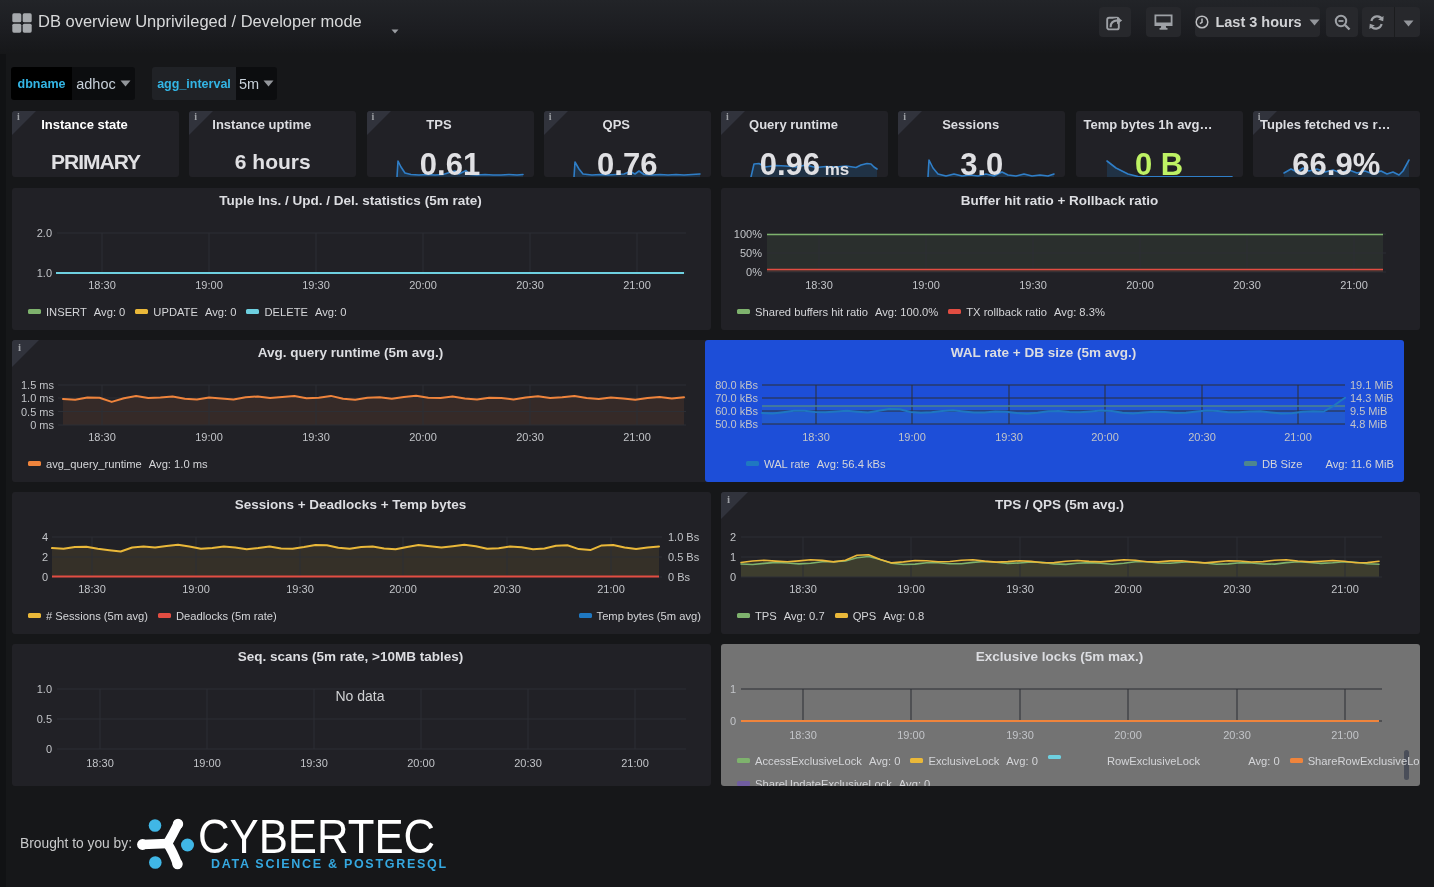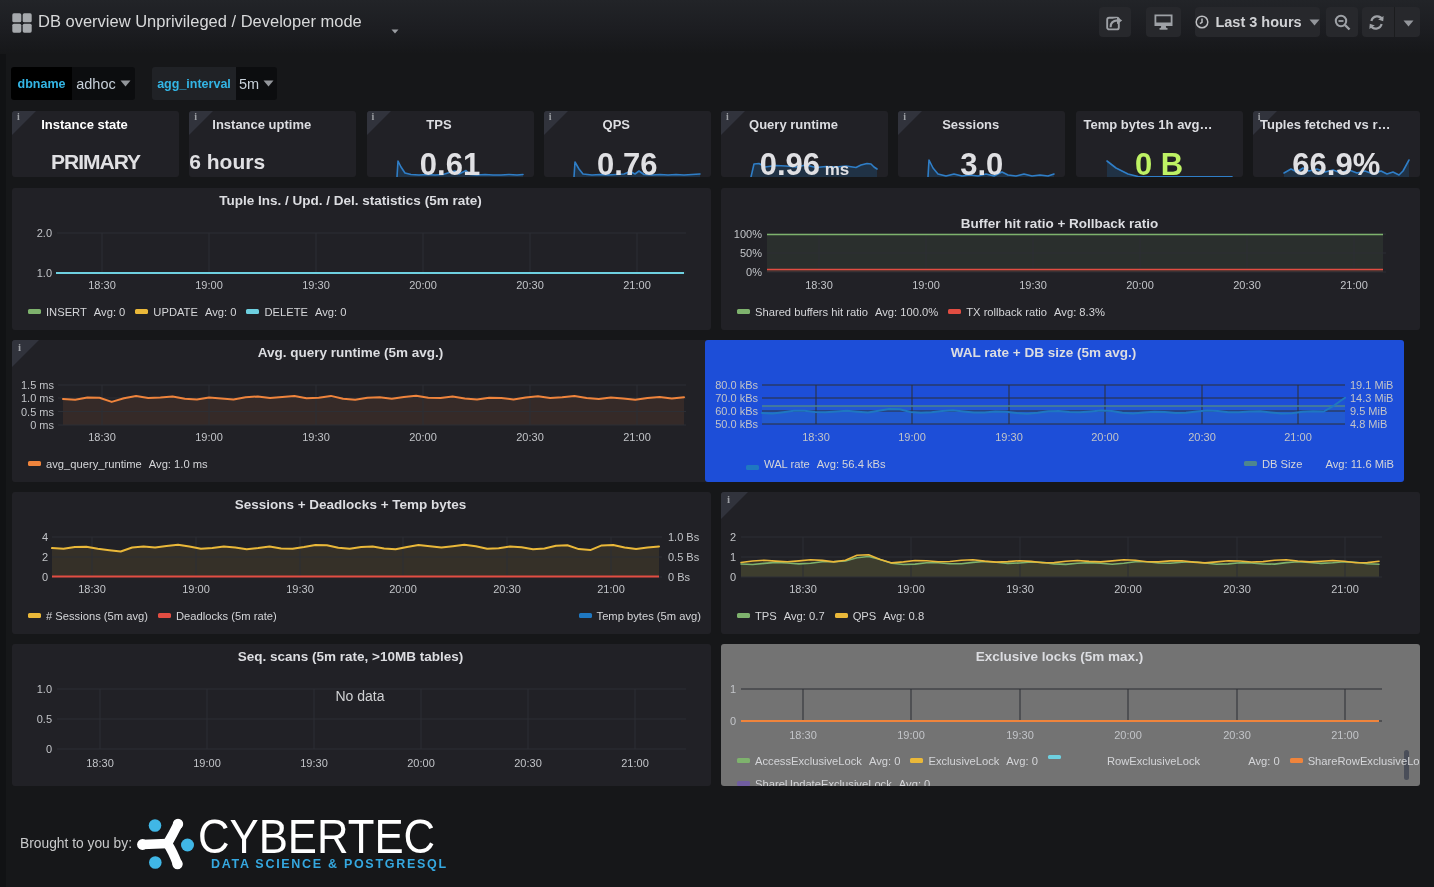--- a/index.html
+++ b/index.html
@@ -104,21 +104,21 @@
       <text x="625" y="101" font-size="11" fill="#c2c4c8" text-anchor="middle" font-weight="normal">21:00</text>
       <line x1="44" y1="85" x2="672" y2="85" stroke="#6ed0e0" stroke-width="2"></line>
     </svg>
     <div style="position:absolute;top:115px;left:16px;font-size:11.2px;color:#d4d5d8;display:flex;align-items:center;height:17px;">
       <span style="display:inline-flex;align-items:center;margin-right:10px;white-space:nowrap;"><span style="width:13px;height:4.5px;border-radius:1.5px;background:#7eb26d;margin-right:5px;"></span>INSERT<span style="margin-left:7px;">Avg: 0</span></span>
       <span style="display:inline-flex;align-items:center;margin-right:10px;white-space:nowrap;"><span style="width:13px;height:4.5px;border-radius:1.5px;background:#eab839;margin-right:5px;"></span>UPDATE<span style="margin-left:7px;">Avg: 0</span></span>
       <span style="display:inline-flex;align-items:center;margin-right:10px;white-space:nowrap;"><span style="width:13px;height:4.5px;border-radius:1.5px;background:#6ed0e0;margin-right:5px;"></span>DELETE<span style="margin-left:7px;">Avg: 0</span></span>
     </div>
   </div>
 <div style="position:absolute;left:721px;top:188px;width:699px;height:142px;background:#212126;border-radius:3px;overflow:hidden;">
-    <div style="position:absolute;top:5px;left:0;right:22px;text-align:center;font-size:13.5px;font-weight:700;color:#dcdde1;white-space:nowrap;overflow:hidden;margin-top:23px;">Buffer hit ratio + Rollback ratio</div>
+    <div style="position:absolute;top:5px;left:0;right:22px;text-align:center;font-size:13.5px;font-weight:700;color:#dcdde1;white-space:nowrap;overflow:hidden;">Buffer hit ratio + Rollback ratio</div>
     <svg width="699" height="142" viewBox="0 0 699 142" style="position:absolute;top:0;left:0;" font-family="'Liberation Sans',sans-serif">
       <polygon points="46.0,46.5 662.0,46.5 662.0,84.0 46.0,84.0" fill="rgba(126,178,109,0.10)" stroke="none"></polygon>
       <line x1="46" y1="46" x2="665" y2="46" stroke="#2d2f35" stroke-width="1"></line>
       <line x1="46" y1="65" x2="665" y2="65" stroke="#2d2f35" stroke-width="1"></line>
       <line x1="46" y1="84" x2="665" y2="84" stroke="#2d2f35" stroke-width="1"></line>
       <line x1="98" y1="46" x2="98" y2="84" stroke="#2d2f35" stroke-width="1"></line>
       <line x1="205" y1="46" x2="205" y2="84" stroke="#2d2f35" stroke-width="1"></line>
       <line x1="312" y1="46" x2="312" y2="84" stroke="#2d2f35" stroke-width="1"></line>
       <line x1="419" y1="46" x2="419" y2="84" stroke="#2d2f35" stroke-width="1"></line>
       <line x1="526" y1="46" x2="526" y2="84" stroke="#2d2f35" stroke-width="1"></line>
@@ -199,21 +199,21 @@
       <text x="111" y="101" font-size="11" fill="#c2c4c8" text-anchor="middle" font-weight="normal">18:30</text>
       <text x="207" y="101" font-size="11" fill="#c2c4c8" text-anchor="middle" font-weight="normal">19:00</text>
       <text x="304" y="101" font-size="11" fill="#c2c4c8" text-anchor="middle" font-weight="normal">19:30</text>
       <text x="400" y="101" font-size="11" fill="#c2c4c8" text-anchor="middle" font-weight="normal">20:00</text>
       <text x="497" y="101" font-size="11" fill="#c2c4c8" text-anchor="middle" font-weight="normal">20:30</text>
       <text x="593" y="101" font-size="11" fill="#c2c4c8" text-anchor="middle" font-weight="normal">21:00</text>
       <line x1="57" y1="66" x2="640" y2="66" stroke="#4e868e" stroke-width="1.6"></line>
       <polyline points="57.0,73.0 67.6,73.4 78.2,72.2 88.8,70.8 99.4,70.8 110.0,71.9 120.6,72.3 131.2,71.4 141.8,70.8 152.4,71.7 163.0,72.5 173.6,70.7 184.2,68.9 194.8,69.3 205.4,72.0 216.0,72.8 226.6,72.3 237.2,70.9 247.8,70.3 258.4,71.4 269.0,72.6 279.6,72.5 290.2,71.6 300.8,71.7 311.4,72.9 322.0,73.7 332.6,72.8 343.2,71.3 353.8,71.0 364.4,71.9 375.0,72.3 385.6,71.5 396.2,70.6 406.8,71.1 417.4,72.7 428.0,73.4 438.6,72.6 449.2,71.7 459.8,72.1 470.4,73.1 481.0,72.8 491.6,71.4 502.2,70.4 512.8,71.1 523.4,72.2 534.0,72.3 544.6,71.4 555.2,71.3 565.8,72.5 576.4,73.6 587.0,73.2 597.6,71.8 608.2,71.3 618.8,71.5 629.4,65.3 640.0,57.7" fill="none" stroke="#1f78c1" stroke-width="2" stroke-linejoin="round" stroke-linecap="round"></polyline>
     </svg>
     <div style="position:absolute;top:115px;left:16px;font-size:11.2px;color:#d4d5d8;display:flex;align-items:center;height:17px;">
-      <span style="display:inline-flex;align-items:flex-end;margin-right:28px;white-space:nowrap;padding-left:25px;"><span style="width:13px;height:4.5px;border-radius:1.5px;background:#1f78c1;margin-right:5px;"></span>WAL rate<span style="margin-left:7px;">Avg: 56.4 kBs</span></span>
+      <span style="display:inline-flex;align-items:center;margin-right:28px;white-space:nowrap;padding-left:25px;"><span style="width:13px;height:4.5px;border-radius:1.5px;background:#1f78c1;margin-right:5px;"></span>WAL rate<span style="margin-left:7px;">Avg: 56.4 kBs</span></span>
     </div>
     <div style="position:absolute;top:115px;right:10px;font-size:11.2px;color:#d4d5d8;display:flex;align-items:center;height:17px;">
       <span style="display:inline-flex;align-items:center;margin-right:0;white-space:nowrap;"><span style="width:13px;height:4.5px;border-radius:1.5px;background:#4e868e;margin-right:5px;"></span>DB Size<span style="margin-left:23px;">Avg: 11.6 MiB</span></span>
     </div>
   </div>
 <div style="position:absolute;left:12px;top:492px;width:699px;height:142px;background:#212126;border-radius:3px;overflow:hidden;">
     <div style="position:absolute;top:5px;left:0;right:22px;text-align:center;font-size:13.5px;font-weight:700;color:#dcdde1;white-space:nowrap;overflow:hidden;">Sessions + Deadlocks + Temp bytes</div>
     <svg width="699" height="142" viewBox="0 0 699 142" style="position:absolute;top:0;left:0;" font-family="'Liberation Sans',sans-serif">
       <polygon points="40.0,56.1 51.5,56.7 62.9,54.9 74.4,54.7 85.8,56.7 97.3,58.2 108.7,59.5 120.2,55.5 131.6,54.6 143.1,55.6 154.5,53.9 166.0,52.7 177.4,54.6 188.9,56.8 200.3,56.0 211.8,54.4 223.2,55.5 234.7,57.3 246.2,56.1 257.6,54.4 269.1,56.5 280.5,56.7 292.0,55.1 303.4,53.0 314.9,53.2 326.3,55.8 337.8,56.8 349.2,55.1 360.7,54.5 372.1,56.4 383.6,57.2 395.0,54.9 406.5,53.1 417.9,54.3 429.4,55.6 440.8,54.2 452.3,52.7 463.8,54.3 475.2,56.7 486.7,56.2 498.1,54.5 509.6,55.2 521.0,57.2 532.5,56.5 543.9,53.8 555.4,53.3 566.8,57.1 578.3,58.1 589.7,53.4 601.2,53.0 612.6,55.5 624.1,56.9 635.5,55.4 647.0,54.4 647.0,85.0 40.0,85.0" fill="rgba(234,184,57,0.10)" stroke="none"></polygon>
       <line x1="40" y1="45" x2="650" y2="45" stroke="#2d2f35" stroke-width="1"></line>
@@ -244,20 +244,21 @@
       <span style="display:inline-flex;align-items:center;margin-right:10px;white-space:nowrap;"><span style="width:13px;height:4.5px;border-radius:1.5px;background:#eab839;margin-right:5px;"></span># Sessions (5m avg)</span>
       <span style="display:inline-flex;align-items:center;margin-right:10px;white-space:nowrap;"><span style="width:13px;height:4.5px;border-radius:1.5px;background:#e24d42;margin-right:5px;"></span>Deadlocks (5m rate)</span>
     </div>
     <div style="position:absolute;top:115px;right:10px;font-size:11.2px;color:#d4d5d8;display:flex;align-items:center;height:17px;">
       <span style="display:inline-flex;align-items:center;margin-right:0;white-space:nowrap;"><span style="width:13px;height:4.5px;border-radius:1.5px;background:#1f78c1;margin-right:5px;"></span>Temp bytes (5m avg)</span>
     </div>
   </div>
 <div style="position:absolute;left:721px;top:492px;width:699px;height:142px;background:#212126;border-radius:3px;overflow:hidden;">
     <div style="position:absolute;top:0;left:0;width:0;height:0;border-top:27px solid #31333c;border-right:27px solid transparent;"></div>
     <div style="position:absolute;top:1px;left:6px;font:700 11px 'Liberation Serif',serif;color:#9da0a5;">i</div>
+    <div style="position:absolute;top:5px;left:0;right:22px;text-align:center;font-size:13.5px;font-weight:700;color:#dcdde1;white-space:nowrap;overflow:hidden;">TPS / QPS (5m avg.)</div>
     <svg width="699" height="142" viewBox="0 0 699 142" style="position:absolute;top:0;left:0;" font-family="'Liberation Sans',sans-serif">
       <polygon points="20.0,72.0 31.6,72.5 43.2,71.4 54.8,70.4 66.4,71.0 78.0,71.9 89.6,71.2 101.2,69.7 112.8,69.6 124.4,69.0 136.0,65.7 147.6,64.5 159.2,67.5 170.8,71.2 182.4,72.5 194.0,72.1 205.6,70.8 217.2,70.7 228.8,71.7 240.4,71.8 252.0,70.4 263.6,69.5 275.2,70.3 286.8,71.4 298.4,71.0 310.0,70.0 321.6,70.4 333.2,71.9 344.8,72.4 356.4,71.3 368.0,70.6 379.6,71.3 391.2,72.2 402.8,71.3 414.4,69.8 426.0,69.8 437.6,71.0 449.2,71.3 460.8,70.3 472.4,69.8 484.0,71.0 495.6,72.3 507.2,71.9 518.8,70.8 530.4,70.9 542.0,72.0 553.6,72.1 565.2,70.6 576.8,69.7 588.4,70.5 600.0,71.4 611.6,70.8 623.2,69.7 634.8,70.2 646.4,71.7 658.0,72.2 658.0,85.0 20.0,85.0" fill="rgba(126,178,109,0.10)" stroke="none"></polygon>
       <polygon points="20.0,70.5 31.6,69.0 43.2,68.2 54.8,69.1 66.4,69.8 78.0,68.9 89.6,67.8 101.2,68.4 112.8,69.9 124.4,68.2 136.0,63.3 147.6,62.8 159.2,67.5 170.8,70.9 182.4,69.9 194.0,68.5 205.6,68.7 217.2,69.7 228.8,69.5 240.4,68.2 252.0,67.8 263.6,69.1 275.2,70.1 286.8,69.6 298.4,68.7 310.0,69.4 321.6,70.7 333.2,70.6 344.8,69.2 356.4,68.5 368.0,69.4 379.6,69.9 391.2,68.9 402.8,67.7 414.4,68.3 426.0,69.7 437.6,69.9 449.2,68.9 460.8,68.8 472.4,70.1 484.0,70.9 495.6,69.9 507.2,68.7 518.8,69.0 530.4,70.0 542.0,69.6 553.6,68.2 565.2,67.8 576.8,69.0 588.4,69.9 600.0,69.2 611.6,68.5 623.2,69.3 634.8,70.7 646.4,70.6 658.0,69.2 658.0,85.0 20.0,85.0" fill="rgba(234,184,57,0.10)" stroke="none"></polygon>
       <line x1="20" y1="45" x2="661" y2="45" stroke="#2d2f35" stroke-width="1"></line>
       <line x1="20" y1="65" x2="661" y2="65" stroke="#2d2f35" stroke-width="1"></line>
       <line x1="20" y1="85" x2="661" y2="85" stroke="#2d2f35" stroke-width="1"></line>
       <line x1="82" y1="45" x2="82" y2="85" stroke="#2d2f35" stroke-width="1"></line>
       <line x1="190" y1="45" x2="190" y2="85" stroke="#2d2f35" stroke-width="1"></line>
       <line x1="299" y1="45" x2="299" y2="85" stroke="#2d2f35" stroke-width="1"></line>
       <line x1="407" y1="45" x2="407" y2="85" stroke="#2d2f35" stroke-width="1"></line>
@@ -339,21 +340,21 @@
 <div style="position:absolute;left:12px;top:111px;width:167px;height:66px;background:#212126;border-radius:3px;overflow:hidden;">
     <div style="position:absolute;top:0;left:0;width:0;height:0;border-top:24px solid #31333c;border-right:24px solid transparent;"></div>
     <div style="position:absolute;top:0px;left:5px;font:700 10px 'Liberation Serif',serif;color:#9da0a5;">i</div>
     <div style="position:absolute;top:6px;left:0;right:22px;text-align:center;font-size:13px;font-weight:700;color:#ffffff;white-space:nowrap;overflow:hidden;">Instance state</div>
     <div style="position:absolute;top:40px;left:0;width:100%;text-align:center;font-size:21px;font-weight:700;color:#e0e0e3;line-height:1;"><span style="letter-spacing:-1px;">PRIMARY</span></div>
   </div>
 <div style="position:absolute;left:189.25px;top:111px;width:167px;height:66px;background:#212126;border-radius:3px;overflow:hidden;">
     <div style="position:absolute;top:0;left:0;width:0;height:0;border-top:24px solid #31333c;border-right:24px solid transparent;"></div>
     <div style="position:absolute;top:0px;left:5px;font:700 10px 'Liberation Serif',serif;color:#9da0a5;">i</div>
     <div style="position:absolute;top:6px;left:0;right:22px;text-align:center;font-size:13px;font-weight:700;color:#dcdde1;white-space:nowrap;overflow:hidden;">Instance uptime</div>
-    <div style="position:absolute;top:40px;left:0;width:100%;font-size:21px;font-weight:700;color:#e0e0e3;line-height:1;">6 hours</div>
+    <div style="position:absolute;top:40px;left:0;width:100%;text-align:center;font-size:21px;font-weight:700;color:#e0e0e3;line-height:1;">6 hours</div>
   </div>
 <div style="position:absolute;left:366.5px;top:111px;width:167px;height:66px;background:#212126;border-radius:3px;overflow:hidden;">
     <svg width="167" height="66" viewBox="0 0 167 66" style="position:absolute;top:0;left:0;">
       <polygon points="30.0,66.0 31.0,50.0 34.0,56.0 38.0,62.0 44.0,63.5 52.0,64.0 60.0,63.5 68.0,64.0 76.0,63.5 84.0,61.0 88.0,60.0 92.0,63.0 96.0,61.0 99.0,59.5 103.0,63.5 110.0,64.0 118.0,63.5 126.0,64.0 134.0,64.0 142.0,63.5 150.0,64.0 156.0,63.5 156.0,66.0 30.0,66.0" fill="rgba(31,120,193,0.20)" stroke="none"></polygon>
       <polyline points="30.0,66.0 31.0,50.0 34.0,56.0 38.0,62.0 44.0,63.5 52.0,64.0 60.0,63.5 68.0,64.0 76.0,63.5 84.0,61.0 88.0,60.0 92.0,63.0 96.0,61.0 99.0,59.5 103.0,63.5 110.0,64.0 118.0,63.5 126.0,64.0 134.0,64.0 142.0,63.5 150.0,64.0 156.0,63.5" fill="none" stroke="#2f7ec7" stroke-width="1.6" stroke-linejoin="round" stroke-linecap="round"></polyline>
     </svg>
     <div style="position:absolute;top:0;left:0;width:0;height:0;border-top:24px solid #31333c;border-right:24px solid transparent;"></div>
     <div style="position:absolute;top:0px;left:5px;font:700 10px 'Liberation Serif',serif;color:#9da0a5;">i</div>
     <div style="position:absolute;top:6px;left:0;right:22px;text-align:center;font-size:13px;font-weight:700;color:#dcdde1;white-space:nowrap;overflow:hidden;">TPS</div>
     <div style="position:absolute;top:38px;left:0;width:100%;text-align:center;font-size:31px;font-weight:700;color:#e0e0e3;line-height:1;">0.61</div>

